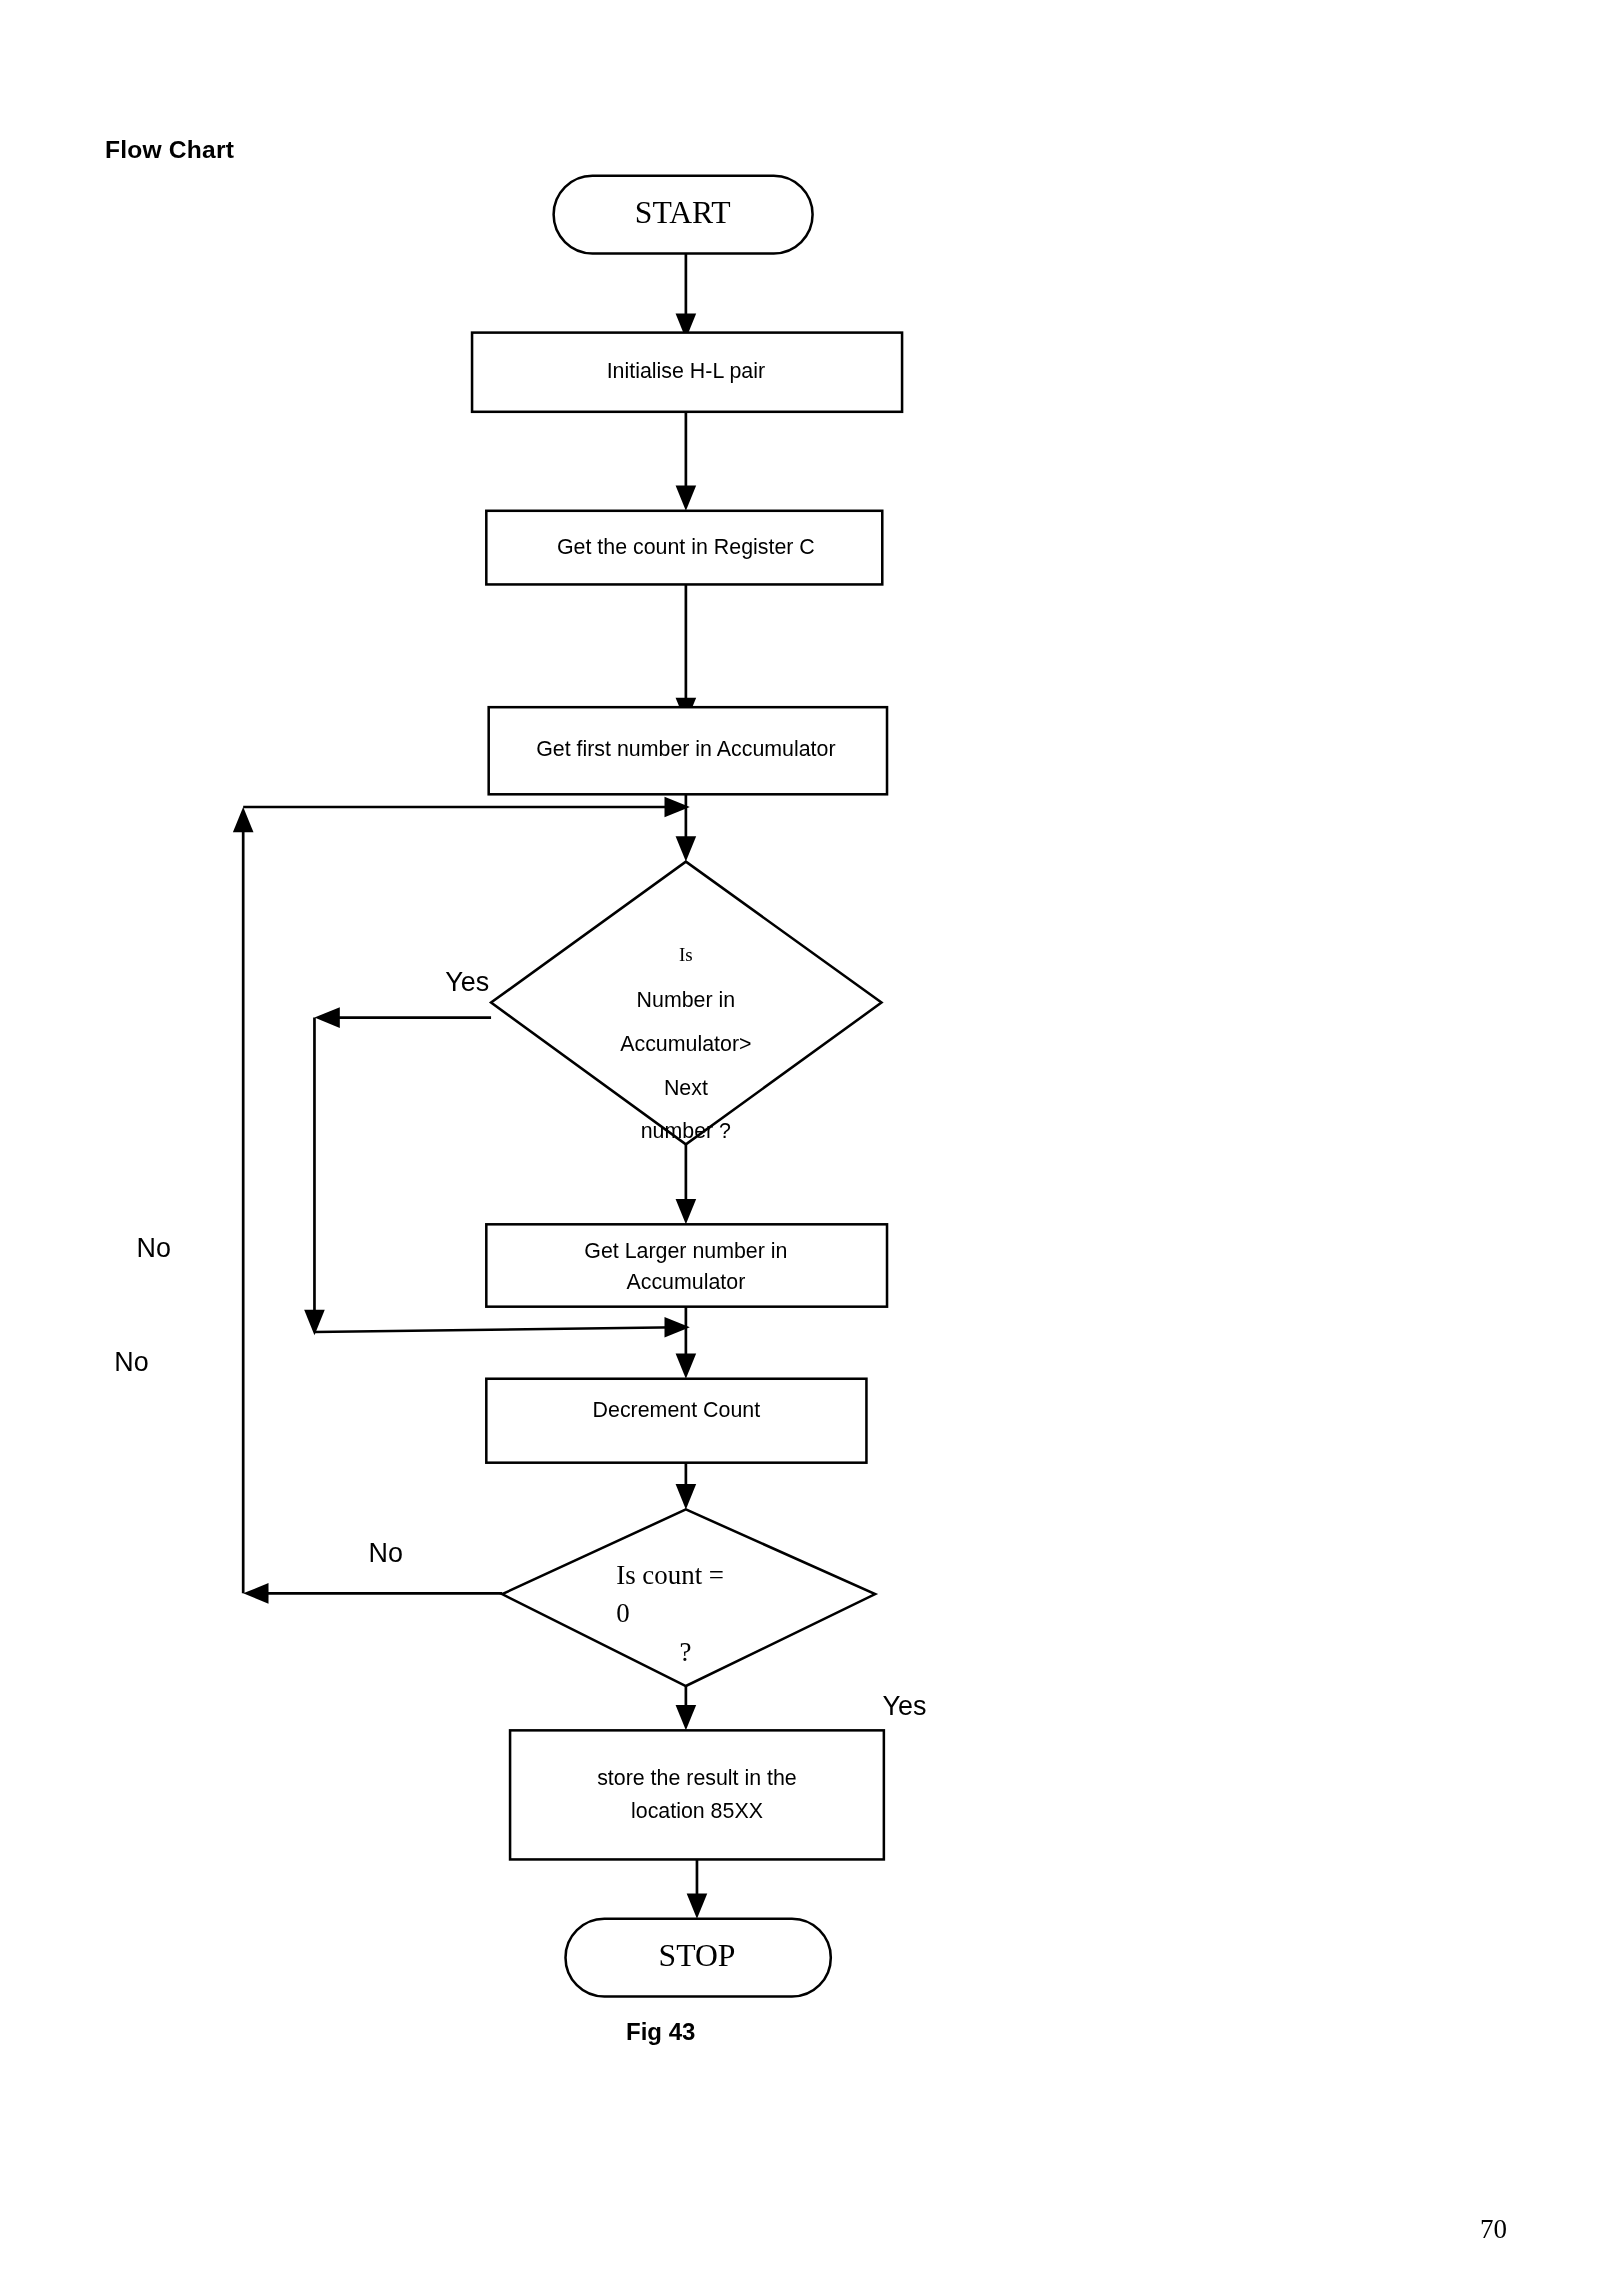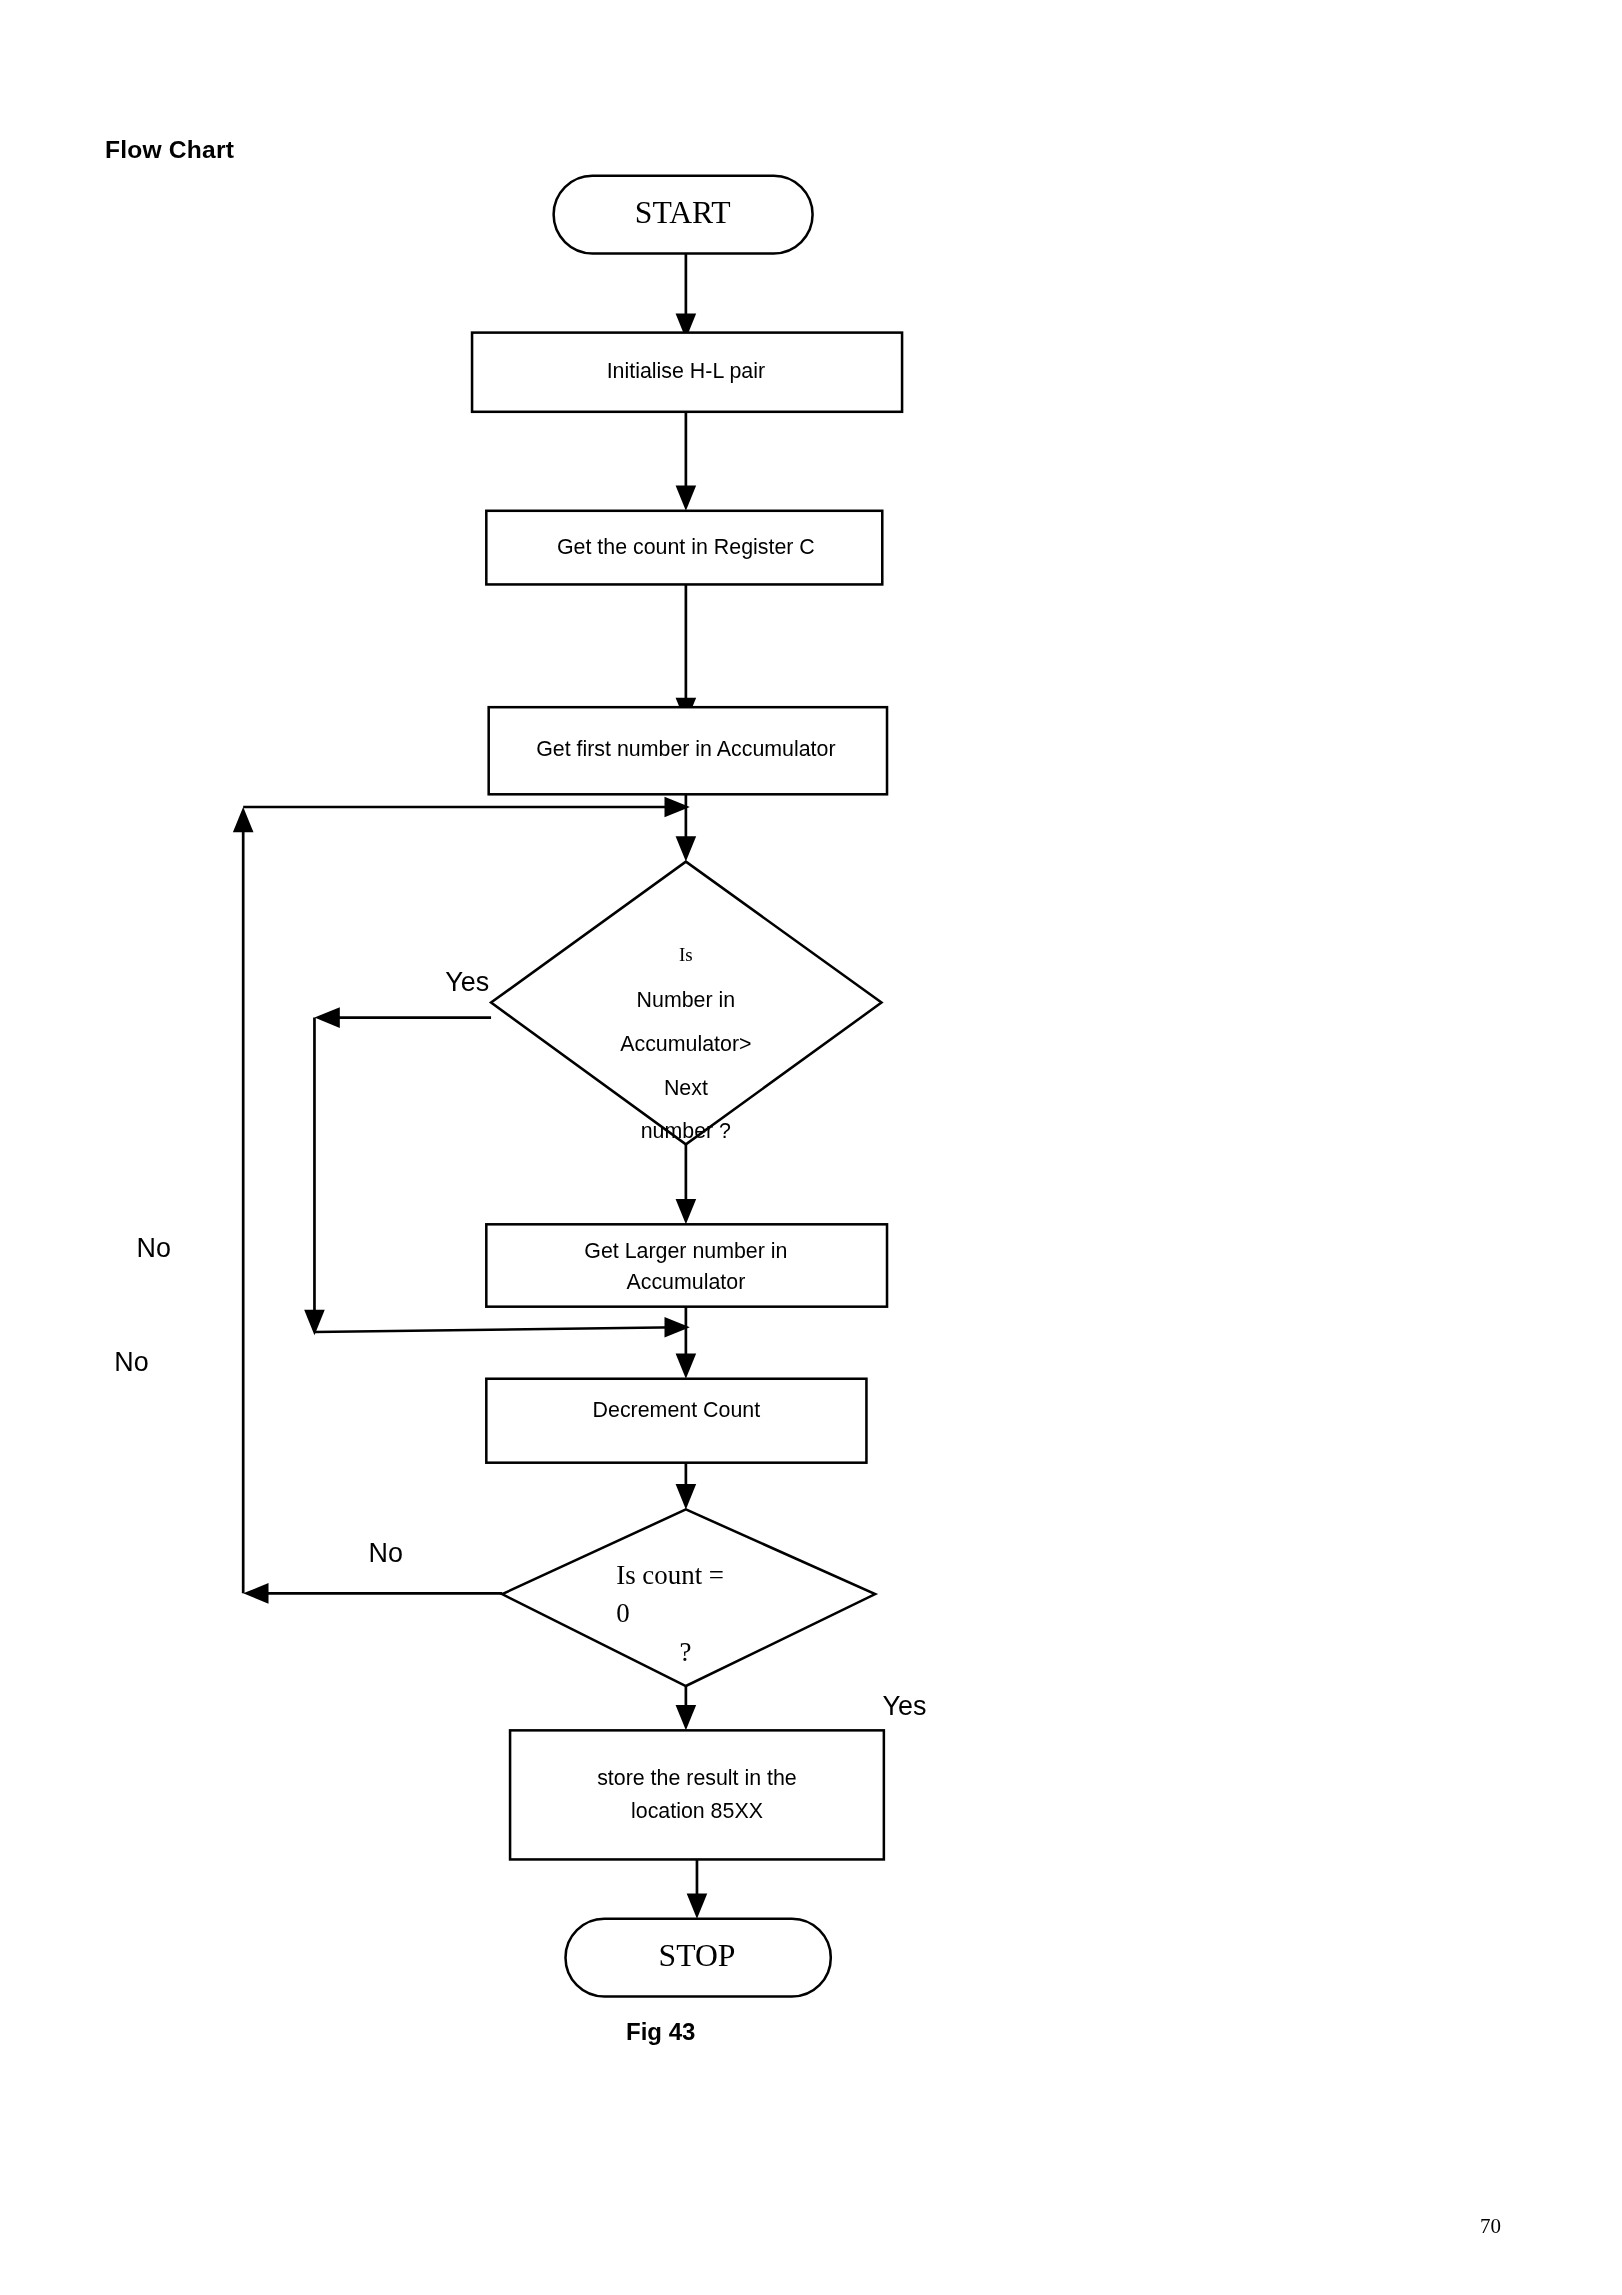--- a/index.html
+++ b/index.html
@@ -39,21 +39,21 @@
     font-family: "Liberation Sans", sans-serif;
     font-weight: bold;
     font-size: 24px;
     white-space: nowrap;
   }
   #page-number {
     position: absolute;
     left: 1480px;
     top: 2214px;
     font-family: "Liberation Serif", serif;
-    font-size: 21px;
+    font-size: 27px;
     white-space: nowrap;
   }
   #flow-svg {
     position: absolute;
     left: 0;
     top: 0;
   }
   .shape-stroke {
     fill: #ffffff;
     stroke: #000000;

